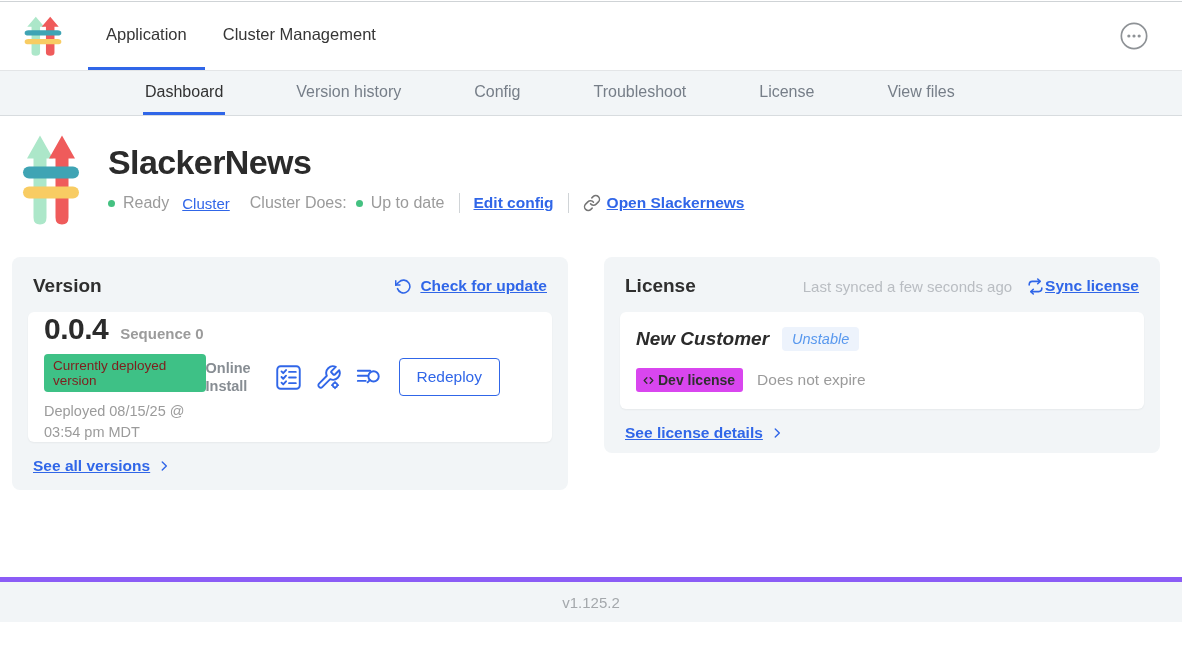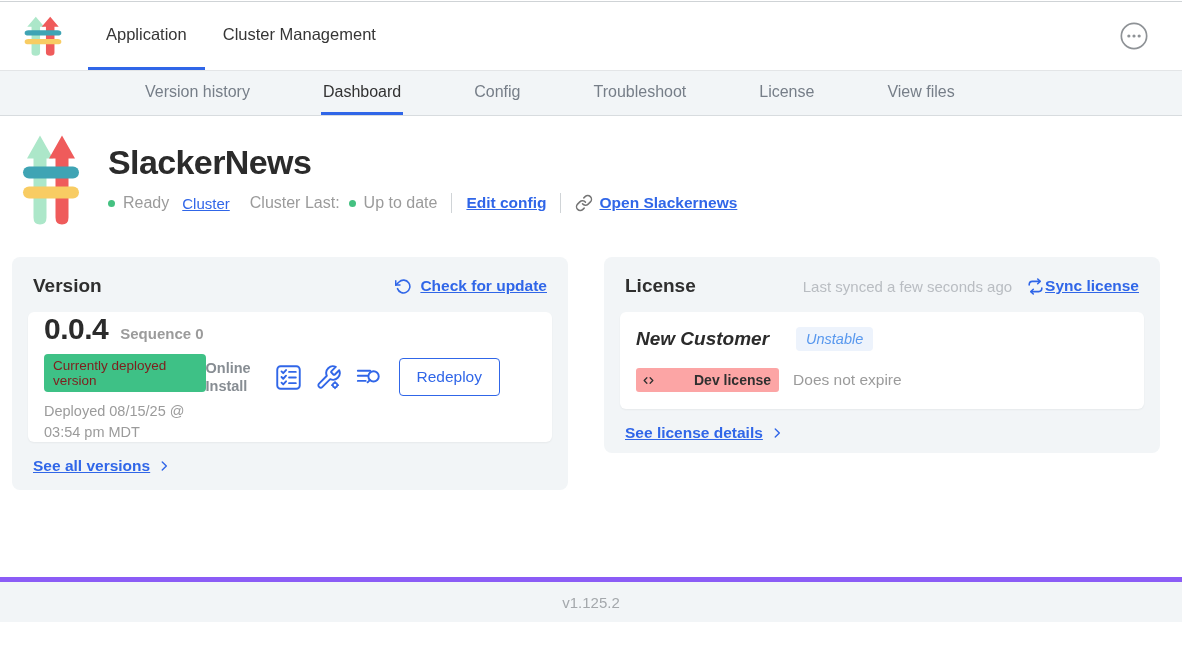--- a/index.html
+++ b/index.html
@@ -69,23 +69,23 @@
   .icon-btn { width:27px; height:27px; margin-right:13px; cursor:pointer; display:flex; }
   .redeploy-btn { margin-left:4px; background:#fff; border:1px solid #3066e8; color:#3066e8; font-family:inherit; font-weight:normal; font-size:15.5px; padding:9px 17px; border-radius:4px; cursor:pointer; }
 
   .see-link { display:inline-flex; align-items:center; margin:15px 0 0 5px; color:#3066e8; font-weight:bold; font-size:15.5px; text-decoration:none; }
   .see-link span { text-decoration:underline; }
   .see-link svg { margin-left:7px; }
 
   .lic-inner { height:97px; }
   .lic-row1 { display:flex; align-items:center;font-style:italic; }
   .customer-name { font-size:19px; font-weight:bold; color:#2b2b2b; }
-  .channel-badge { margin-left:27px; background:#edf3fc; color:#5898ee; font-size:14.5px; padding:4px 10px; border-radius:4px; }
+  .channel-badge { margin-left:13px; background:#edf3fc; color:#5898ee; font-size:14.5px; padding:4px 10px; border-radius:4px; }
   .lic-row2 { display:flex; align-items:center; margin-top:17px; }
-  .dev-badge { display:inline-flex; align-items:center; background:#fca5a5; color:#2f2f2f; font-size:14px; font-weight:bold; padding:4px 8px 4px 6px; border-radius:3px;gap:36px; }
+  .dev-badge { display:inline-flex; align-items:center; background:#d946ef; color:#2f2f2f; font-size:14px; font-weight:bold; padding:4px 8px 4px 6px; border-radius:3px; }
   .dev-badge svg { margin-right:3px; }
   .expiry { margin-left:14px; color:#9b9b9b; font-size:15.5px; }
 
   
   .footer { height:45px; background:#f2f5f7; border-top:5px solid #8b5cf6; display:flex; align-items:center; justify-content:center; font-size:15px; color:#a4a8ac; }
 </style>
 </head>
 <body>
 
 <div class="page">
@@ -112,22 +112,22 @@
           <circle cx="10.5" cy="16" r="1.7" fill="#8e9296"></circle>
           <circle cx="16" cy="16" r="1.7" fill="#8e9296"></circle>
           <circle cx="21.5" cy="16" r="1.7" fill="#8e9296"></circle>
         </svg>
       </span>
     </div>
   </header>
 
   <nav class="subnav">
     <ul>
+      <li class="sub-tab active">Dashboard</li>
       <li class="sub-tab">Version history</li>
-      <li class="sub-tab active">Dashboard</li>
       <li class="sub-tab">Config</li>
       <li class="sub-tab">Troubleshoot</li>
       <li class="sub-tab">License</li>
       <li class="sub-tab">View files</li>
     </ul>
   </nav>
 
   <main class="main">
 
     <div class="app-header">
@@ -138,21 +138,21 @@
           <rect x="1" y="35" width="56" height="12" rx="6" fill="#3fa4b4"></rect>
           <rect x="1" y="55" width="56" height="12" rx="6" fill="#f8cc63"></rect>
         </svg>
       </span>
       <div class="app-header-text">
         <h1 class="app-title">SlackerNews</h1>
         <div class="status-row">
           <span class="dot"></span>
           <span class="gap-sm">Ready</span>
           <a class="link link-md details-link">Cluster</a>
-          <span class="cluster-label">Cluster Last:</span>
+          <span class="cluster-label">Cluster Does:</span>
           <span class="dot"></span>
           <span>Up to date</span>
           <span class="vr"></span>
           <a class="link link-bold">Edit config</a>
           <span class="vr"></span>
           <a class="link link-bold open-app">
             <svg width="18" height="18" viewBox="0 0 24 24" fill="none" stroke="#757575" stroke-width="2" stroke-linecap="round" stroke-linejoin="round">
               <path d="M10 13a5 5 0 0 0 7.54.54l3-3a5 5 0 0 0-7.07-7.07l-1.72 1.71"></path>
               <path d="M14 11a5 5 0 0 0-7.54-.54l-3 3a5 5 0 0 0 7.07 7.07l1.71-1.71"></path>
             </svg>

